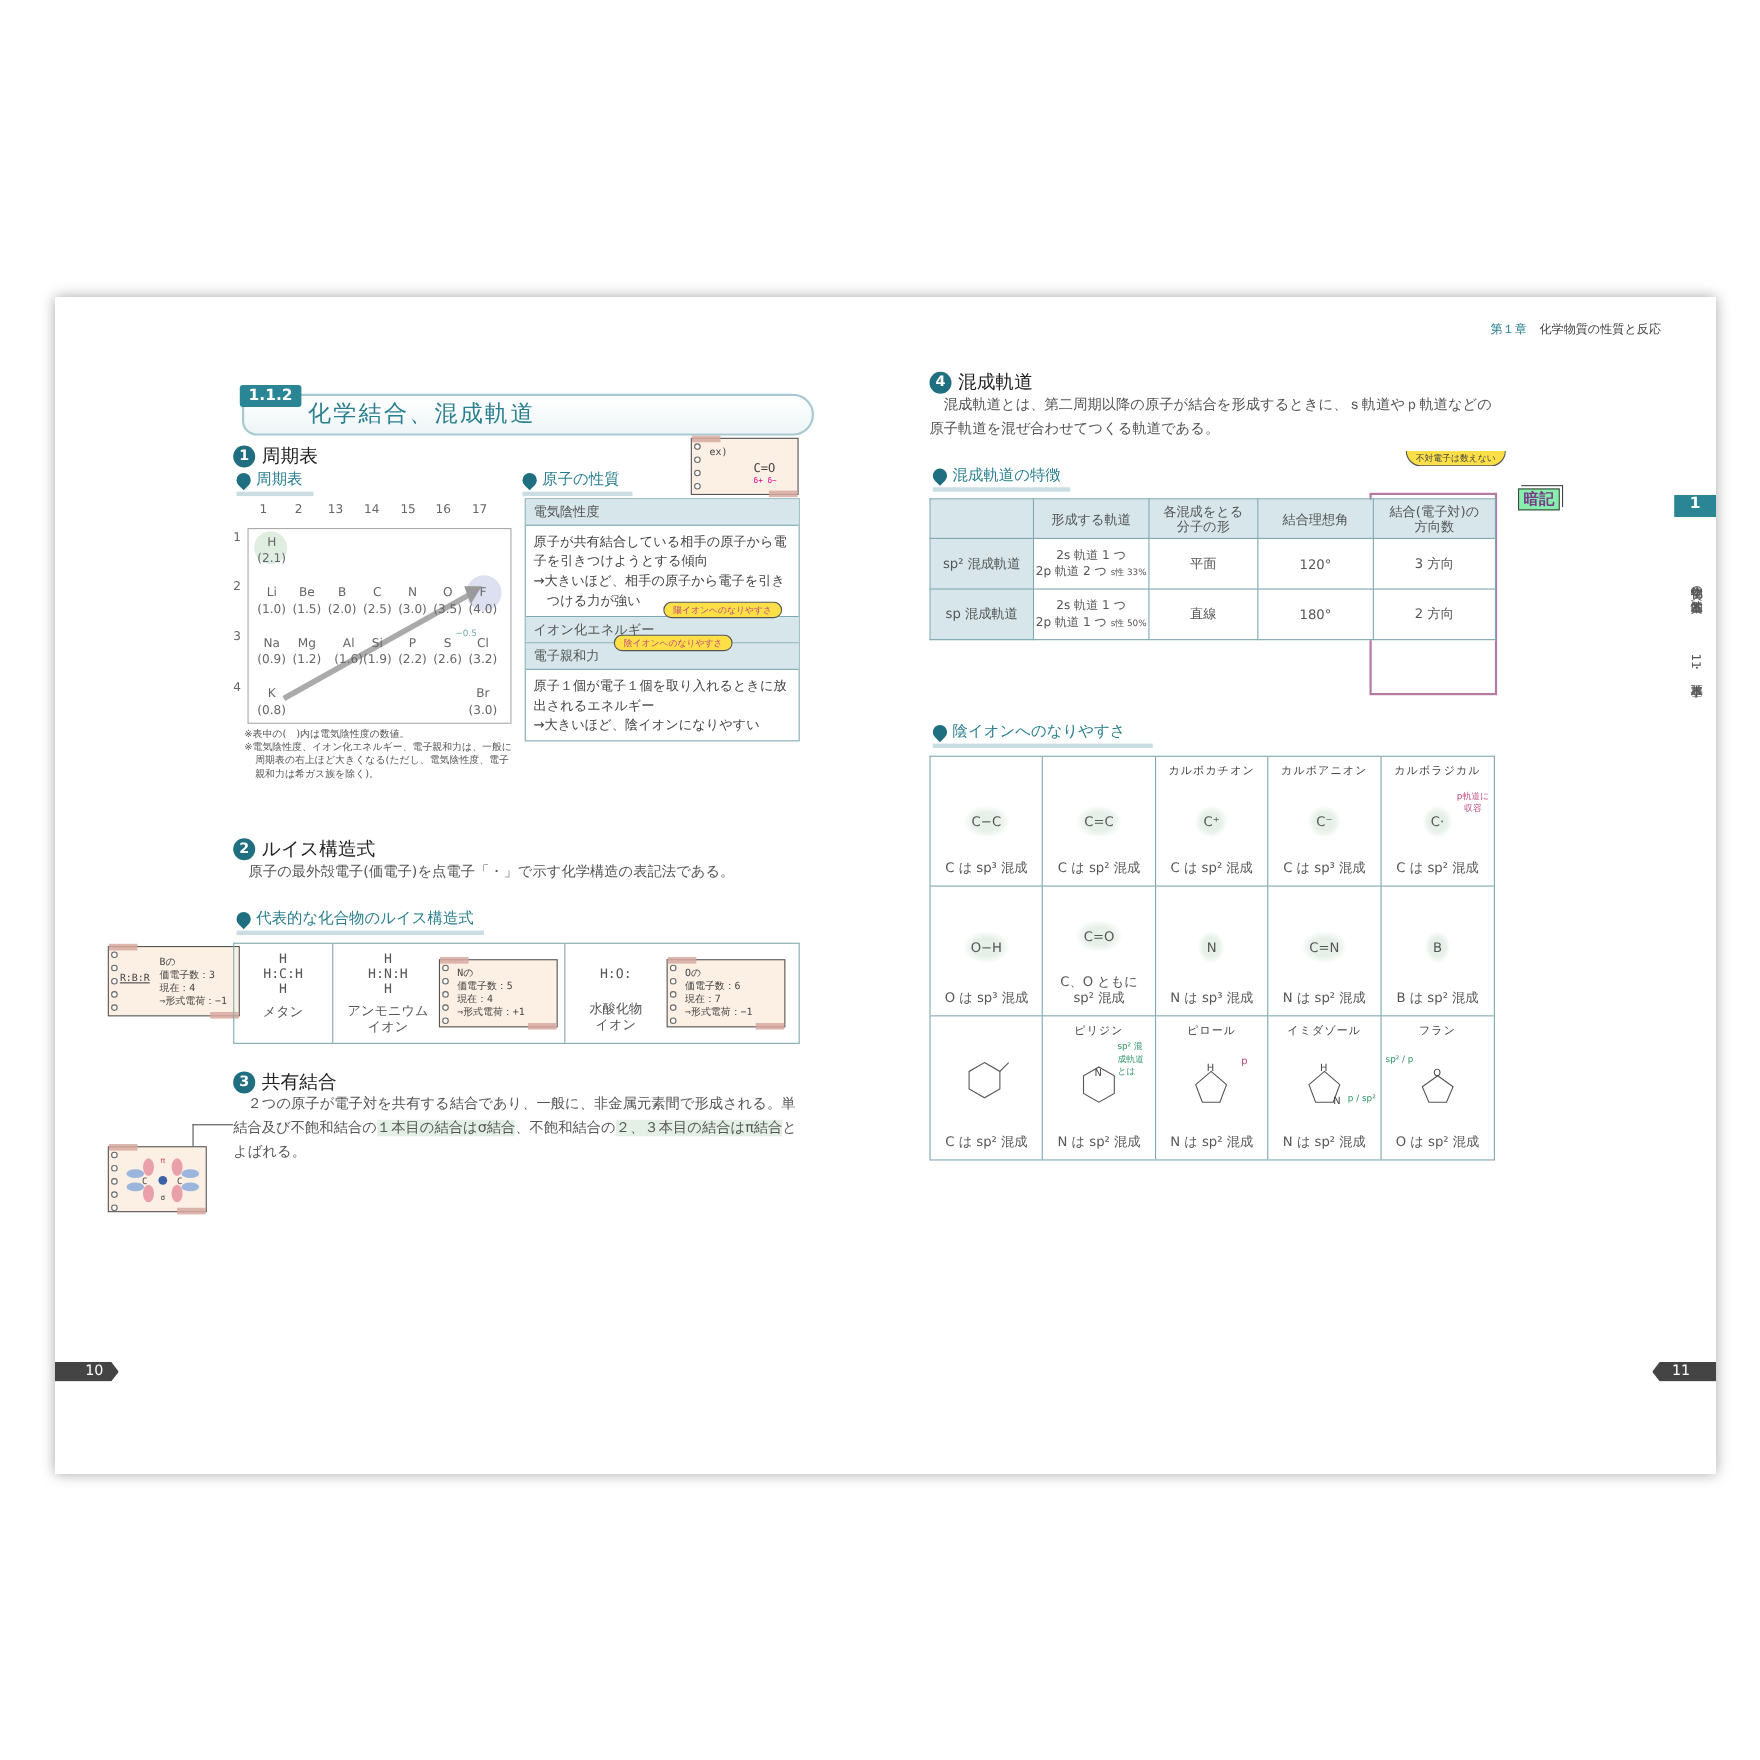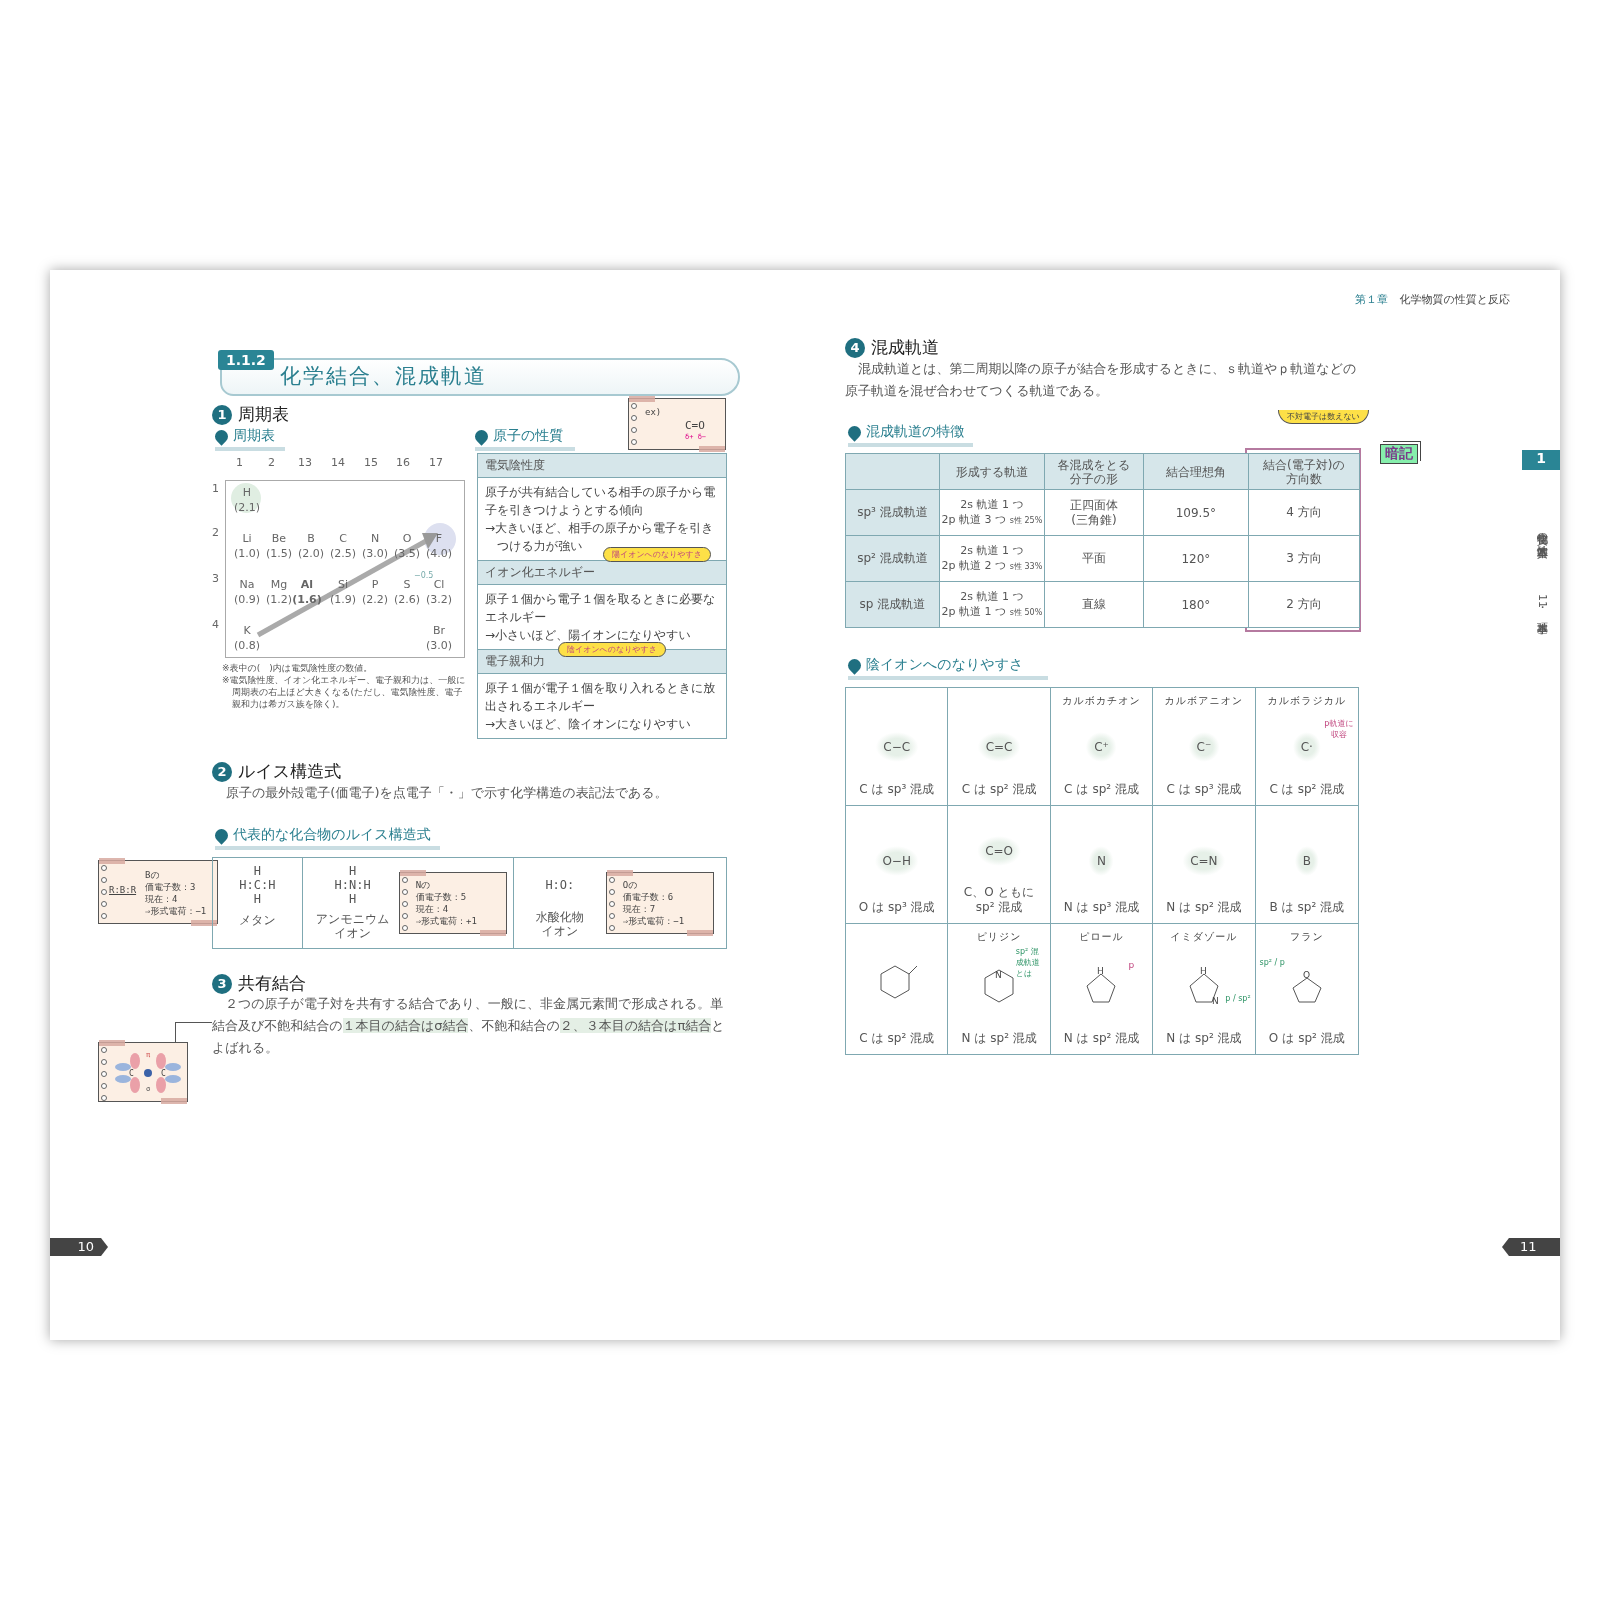--- a/index.html
+++ b/index.html
@@ -113,21 +113,21 @@
     <div class="ptcell" style="left:6px; top:50px;"><span>Li</span><br><span>(1.0)</span></div>
     <div class="ptcell" style="left:38px; top:50px;"><span>Be</span><br><span>(1.5)</span></div>
     <div class="ptcell" style="left:70px; top:50px;"><span>B</span><br><span>(2.0)</span></div>
     <div class="ptcell" style="left:102px; top:50px;"><span>C</span><br><span>(2.5)</span></div>
     <div class="ptcell" style="left:134px; top:50px;"><span>N</span><br><span>(3.0)</span></div>
     <div class="ptcell" style="left:166px; top:50px;"><span>O</span><br><span>(3.5)</span></div>
     <div class="ptcell" style="left:198px; top:50px;"><span>F</span><br><span>(4.0)</span></div>
 
     <div class="ptcell" style="left:6px; top:96px;"><span>Na</span><br><span>(0.9)</span></div>
     <div class="ptcell" style="left:38px; top:96px;"><span>Mg</span><br><span>(1.2)</span></div>
-    <div class="ptcell" style="left:66px; top:96px;font-weight:bold;"><span>Al</span><br><span>(1.6)</span></div>
+    <div class="ptcell" style="left:76px; top:96px;"><span>Al</span><br><span>(1.6)</span></div>
     <div class="ptcell" style="left:102px; top:96px;"><span>Si</span><br><span>(1.9)</span></div>
     <div class="ptcell" style="left:134px; top:96px;"><span>P</span><br><span>(2.2)</span></div>
     <div class="ptcell" style="left:166px; top:96px;"><span>S</span><br><span>(2.6)</span></div>
     <div class="ptcell" style="left:198px; top:96px;"><span>Cl</span><br><span>(3.2)</span></div>
     <div class="abs" style="left:188px; top:90px; font-size:8px; color:#7aa;">−0.5</div>
 
     <div class="ptcell" style="left:6px; top:142px;"><span>K</span><br><span>(0.8)</span></div>
     <div class="ptcell" style="left:198px; top:142px;"><span>Br</span><br><span>(3.0)</span></div>
   </div>
 
@@ -152,24 +152,20 @@
 
   <div class="abs prop">
     <div class="prop-h">電気陰性度</div>
     <div class="prop-b">
       <div>原子が共有結合している相手の原子から電子を引きつけようとする傾向</div>
       <div style="padding-left:12px; text-indent:-12px;">→大きいほど、相手の原子から電子を引きつける力が強い</div>
     </div>
     <div class="prop-h" style="position:relative;">
       <span>イオン化エネルギー</span>
       <span class="bubble abs" style="left:125px; top:-14px;">陽イオンへのなりやすさ</span>
-    </div>
-    <div class="prop-b">
-      <div>原子１個から電子１個を取るときに必要なエネルギー</div>
-      <div>→小さいほど、陽イオンになりやすい</div>
     </div>
     <div class="prop-h" style="position:relative;">
       <span>電子親和力</span>
       <span class="bubble abs" style="left:80px; top:-8px;">陰イオンへのなりやすさ</span>
     </div>
     <div class="prop-b" style="border-bottom:none;">
       <div>原子１個が電子１個を取り入れるときに放出されるエネルギー</div>
       <div>→大きいほど、陰イオンになりやすい</div>
     </div>
   </div>
@@ -317,28 +313,20 @@
         <tr>
       <th style="width:93px;"></th>
       <th style="width:104px;">形成する軌道</th>
       <th style="width:98px; white-space:pre-line;">各混成をとる
 分子の形</th>
       <th style="width:104px;">結合理想角</th>
       <th style="width:110px; white-space:pre-line;">結合(電子対)の
 方向数</th>
     </tr>
     <tr>
-      <td class="rh">sp³ 混成軌道</td>
-      <td style="font-size:11px; line-height:15px;"><span>2s 軌道 1 つ</span><br><span>2p 軌道 3 つ</span> <span style="font-size:8px;">s性 25%</span></td>
-      <td style="white-space:pre-line; line-height:15px;">正四面体
-(三角錐)</td>
-      <td>109.5°</td>
-      <td>4 方向</td>
-    </tr>
-    <tr>
       <td class="rh">sp² 混成軌道</td>
       <td style="font-size:11px; line-height:15px;"><span>2s 軌道 1 つ</span><br><span>2p 軌道 2 つ</span> <span style="font-size:8px;">s性 33%</span></td>
       <td>平面</td>
       <td>120°</td>
       <td>3 方向</td>
     </tr>
     <tr>
       <td class="rh">sp 混成軌道</td>
       <td style="font-size:11px; line-height:15px;"><span>2s 軌道 1 つ</span><br><span>2p 軌道 1 つ</span> <span style="font-size:8px;">s性 50%</span></td>
       <td>直線</td>

